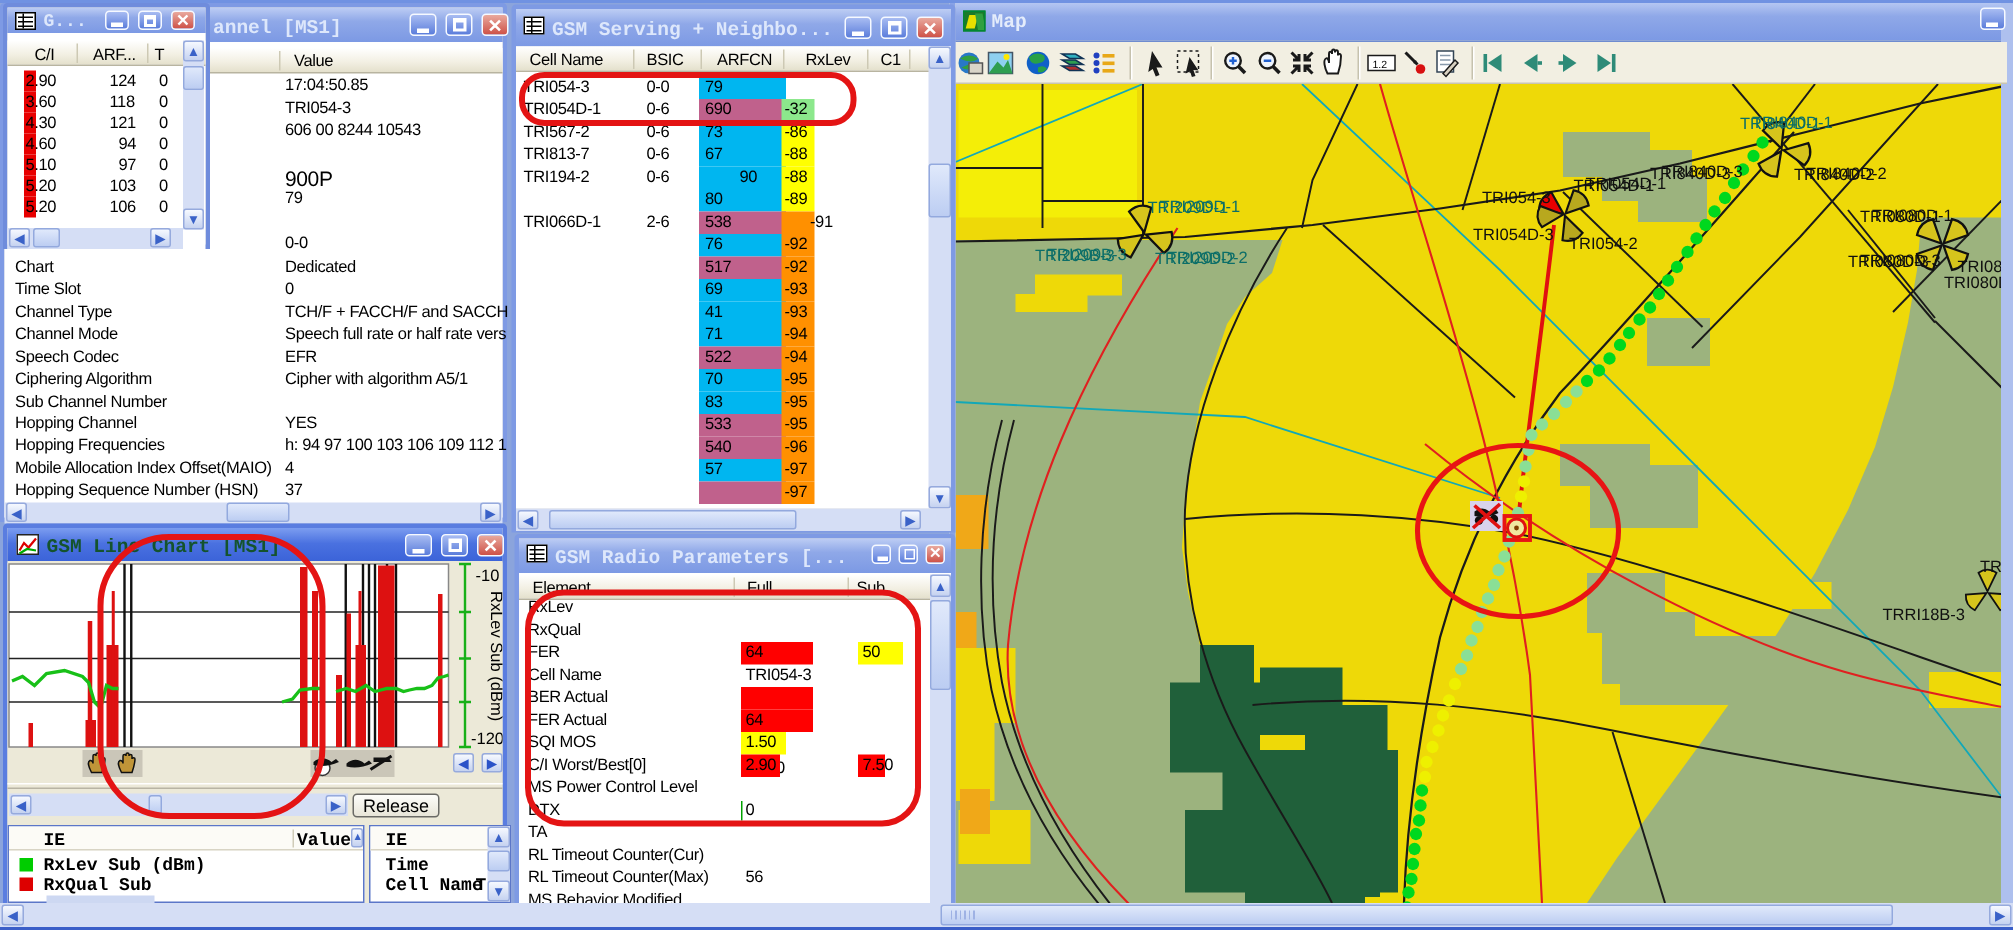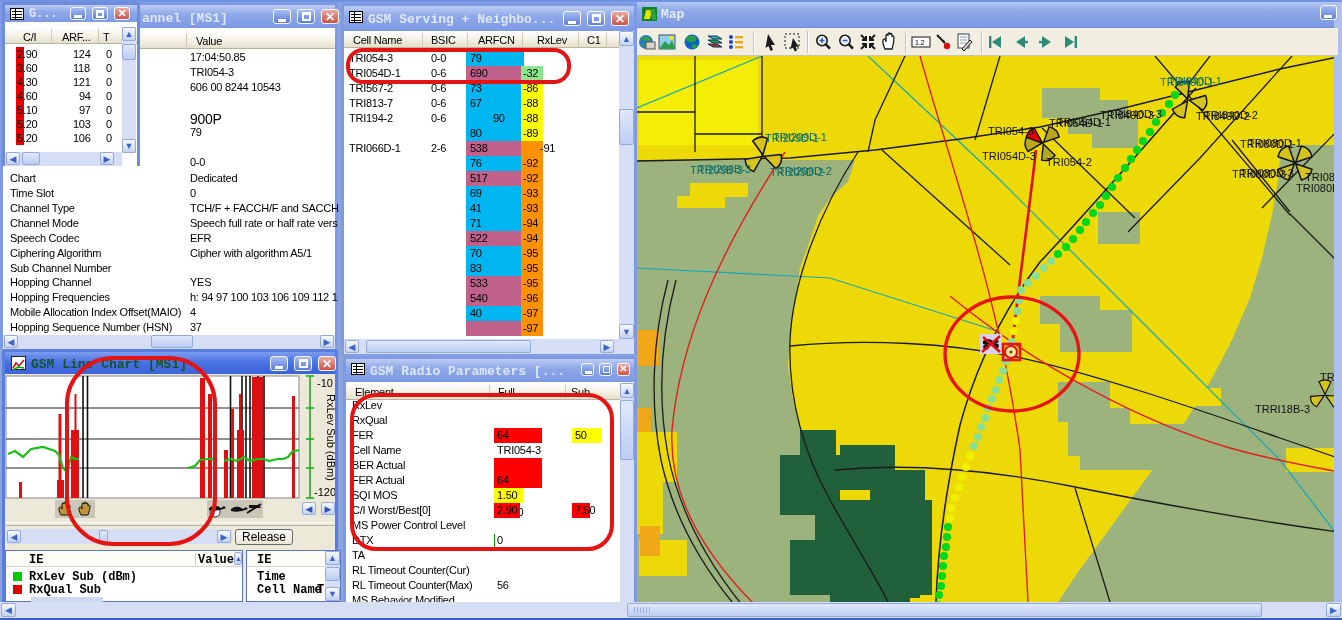--- a/index.html
+++ b/index.html
@@ -563,21 +563,21 @@
         <div class="t" style="left:179px;top:231px;font-size:11px;color:#000;">-95</div>
         <div class="abs" style="left:122px;top:245px;width:58px;height:15px;background:#c0618c"></div>
         <div class="t" style="left:126px;top:246px;font-size:11px;color:#000;">533</div>
         <div class="abs" style="left:177px;top:245px;width:22px;height:15px;background:#ff9000"></div>
         <div class="t" style="left:179px;top:246px;font-size:11px;color:#000;">-95</div>
         <div class="abs" style="left:122px;top:260px;width:58px;height:15px;background:#c0618c"></div>
         <div class="t" style="left:126px;top:261px;font-size:11px;color:#000;">540</div>
         <div class="abs" style="left:177px;top:260px;width:22px;height:15px;background:#ff9000"></div>
         <div class="t" style="left:179px;top:261px;font-size:11px;color:#000;">-96</div>
         <div class="abs" style="left:122px;top:275px;width:58px;height:15px;background:#00b6f0"></div>
-        <div class="t" style="left:126px;top:276px;font-size:11px;color:#000;">40</div>
+        <div class="t" style="left:126px;top:276px;font-size:11px;color:#000;">57</div>
         <div class="abs" style="left:177px;top:275px;width:22px;height:15px;background:#ff9000"></div>
         <div class="t" style="left:179px;top:276px;font-size:11px;color:#000;">-97</div>
         <div class="abs" style="left:122px;top:290px;width:58px;height:15px;background:#c0618c"></div>
         <div class="t" style="left:126px;top:307px;font-size:16px;color:#000;font-family:Liberation Serif, serif;">515</div>
         <div class="abs" style="left:177px;top:290px;width:22px;height:15px;background:#ff9000"></div>
         <div class="t" style="left:179px;top:291px;font-size:11px;color:#000;">-97</div>
         <div class="sb" style="left:275px;top:0px;width:15px;height:308px">
           <div class="sbtn" style="left:0px;top:0px;width:15px;height:15px;font-size:9px;line-height:14px">▲</div>
           <div class="sthumb" style="left:0px;top:78px;width:15px;height:36px"></div>
           <div class="sbtn" style="left:0px;top:293px;width:15px;height:15px;font-size:9px;line-height:14px">▼</div>

